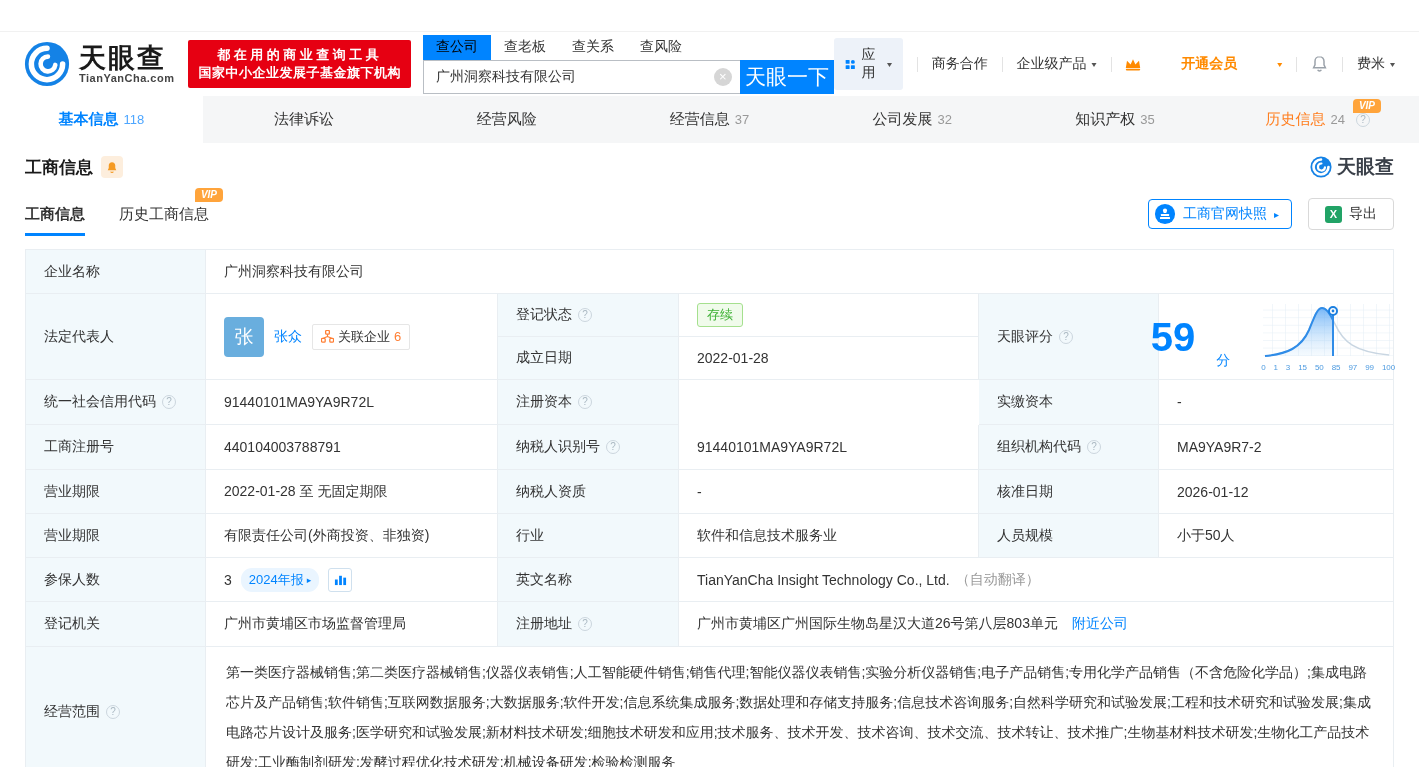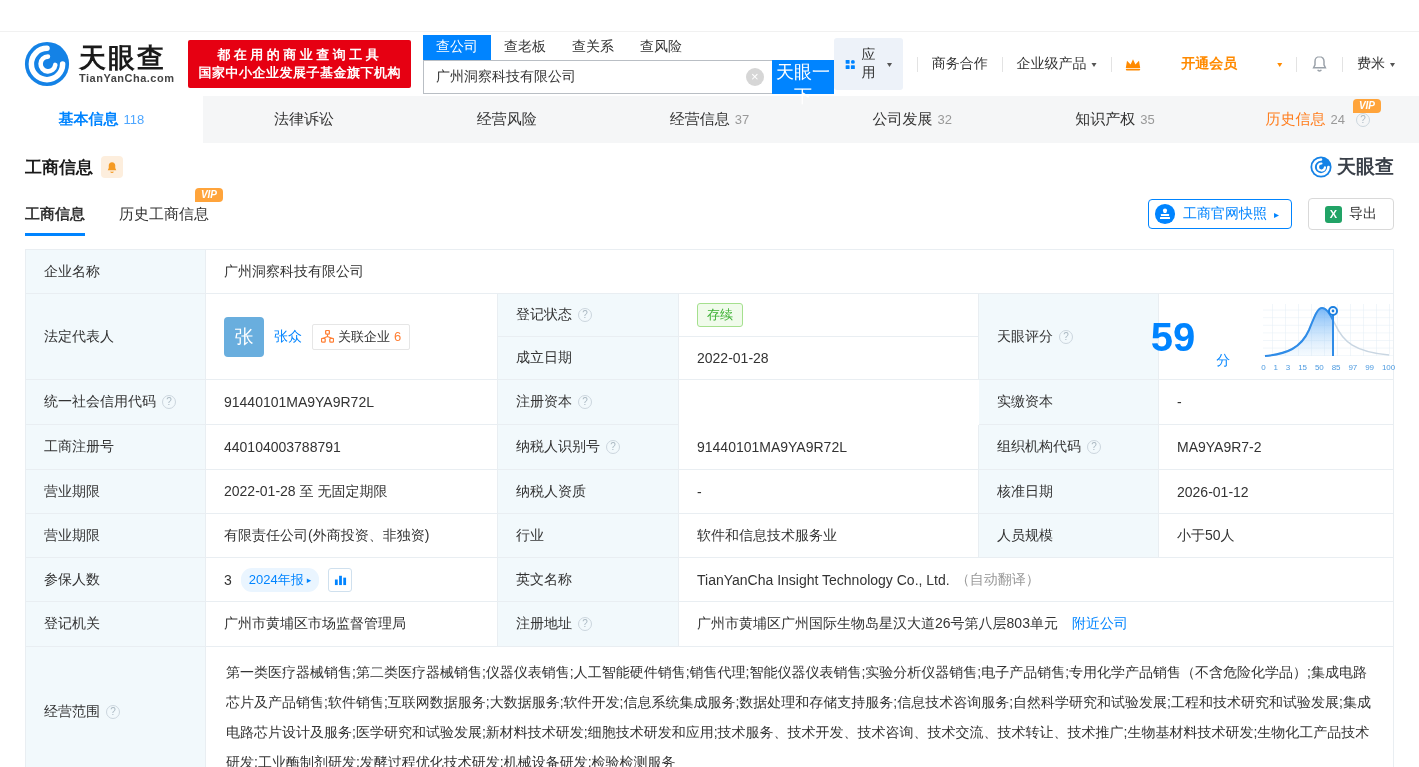--- a/index.html
+++ b/index.html
@@ -12,28 +12,28 @@
   .logo-swirl { width:46px; height:46px; flex:0 0 auto; }
   .logo-text .t1 { font-size:27px; font-weight:bold; color:#1a1a1a; letter-spacing:2px; line-height:28px;}
   .logo-text .t2 { font-size:11px; font-weight:bold; color:#444; letter-spacing:.5px; }
   .promo { margin-left:14px; background:#e60012; color:#fff; border-radius:2px;
     padding:6px 10px; text-align:center; line-height:18px; }
   .promo .p1 { font-size:13px; font-weight:bold; letter-spacing:3.5px; white-space:nowrap; }
   .promo .p2 { font-size:13px; font-weight:bold; letter-spacing:.5px; white-space:nowrap;text-align:right; }
   .search-wrap { margin-left:12px; width:452px; }
   .search-tabs { display:flex; }
   .search-tab { font-size:14px; padding:3px 13px 4px; cursor:pointer; color:#333; }
-  .search-tab.active { background:#0084ff; color:#ffffff; }
+  .search-tab.active { background:#0084ff; color:#000000; }
   .search-bar { display:flex; height:34px; }
   .search-input-box { flex:1; border:1px solid #b9bec4; border-right:none; display:flex; align-items:center; padding:0 8px 0 12px; }
   .search-input-box input { border:none; outline:none; flex:1; font-size:14px; color:#333;
     font-family:"Liberation Sans","DejaVu Sans",sans-serif; }
   .clear-btn { width:18px; height:18px; border-radius:50%; background:#d6d6d6; color:#fff;
     font-size:13px; line-height:17px; text-align:center; cursor:pointer; flex:0 0 auto; }
-  .search-btn { width:62px; background:#0084ff; color:#fff; font-size:18px; border:none; cursor:pointer; }
+  .search-btn { width:94px; background:#0084ff; color:#fff; font-size:21px; border:none; cursor:pointer; }
   .hmenu { margin-left:auto; display:flex; align-items:center; font-size:14px; color:#333; }
   .hsep { width:1px; height:15px; background:#e3e3e3; margin:0 14px; }
   .apps-btn { display:flex; align-items:center; gap:6px; background:#edf2f9; border-radius:3px;
     padding:8px 11px; cursor:pointer; }
   .caret-down { font-size:10px; color:#555; transform:scaleY(.8); }
   .menu-item { display:flex; align-items:center; gap:5px; cursor:pointer; white-space:nowrap; }
   .vip-link { color:#ff8a00; font-weight:bold;gap:40px; }
   .vip-link .caret-down { color:#ff8a00; }
   .bell-btn svg { display:block; }
   

